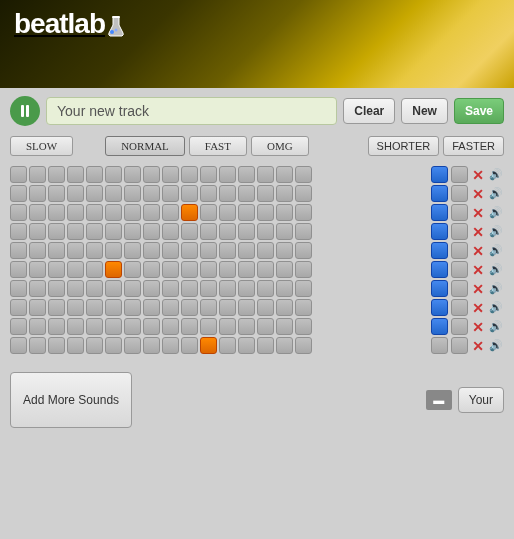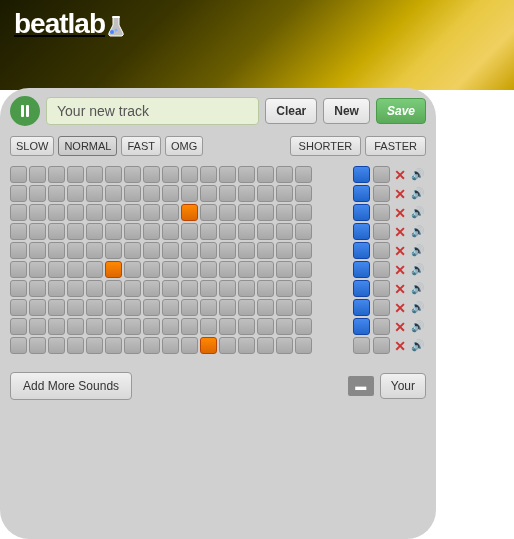--- a/index.html
+++ b/index.html
@@ -44,25 +44,24 @@
       height: 22px;
       margin-left: 2px;
       position: relative;
       top: 2px;
     }
 
     .main-content {
       position: absolute;
       top: 88px;
       left: 0;
-      width: 436px;
+      width: 514px;
       height: 451px;
       background: #d0d0d0;
       z-index: 1;
-      border-radius: 29px;
     }
 
     .track-bar {
       display: flex;
       align-items: center;
       padding: 8px 10px;
       gap: 6px;
     }
 
     .pause-btn {
@@ -118,43 +117,44 @@
 
     .btn-clear {
       background: linear-gradient(to bottom, #f5f5f5, #e0e0e0);
       color: #333;
     }
 
     .btn-save {
       background: linear-gradient(to bottom, #7acc7a, #5aaa5a);
       color: white;
       border-color: #4a9a4a;
-      font-style: italic;
     }
 
     .speed-bar {
       display: flex;
       align-items: center;
       padding: 2px 10px 6px 10px;
       gap: 4px;
     }
 
     .speed-btn {
-      padding: 3px 5px;
+      padding: 3px 15px;
       border-radius: 3px;
       border: 1px solid #999;
       background: linear-gradient(to bottom, #f0f0f0, #d8d8d8);
       cursor: pointer;
       font-size: 11px;
       color: #333;
+      font-family: Liberation Serif, serif;
     }
 
     .speed-btn.active {
       background: linear-gradient(to bottom, #e0e0e0, #c8c8c8);
       border-color: #777;
+      margin-left: 28px;
     }
 
     .spacer { flex: 1; }
 
     .length-btn {
       padding: 3px 8px;
       border-radius: 3px;
       border: 1px solid #999;
       background: linear-gradient(to bottom, #f0f0f0, #d8d8d8);
       cursor: pointer;
@@ -242,21 +242,21 @@
     }
 
     .bottom-bar {
       display: flex;
       align-items: center;
       padding: 8px 10px;
       margin-top: 4px;
     }
 
     .add-sounds-btn {
-      padding: 6px 12px;
+      padding: 20px 12px;
       background: linear-gradient(to bottom, #f0f0f0, #d8d8d8);
       border: 1px solid #999;
       border-radius: 4px;
       cursor: pointer;
       font-size: 12px;
       color: #333;
     }
 
     .bottom-right {
       display: flex;

